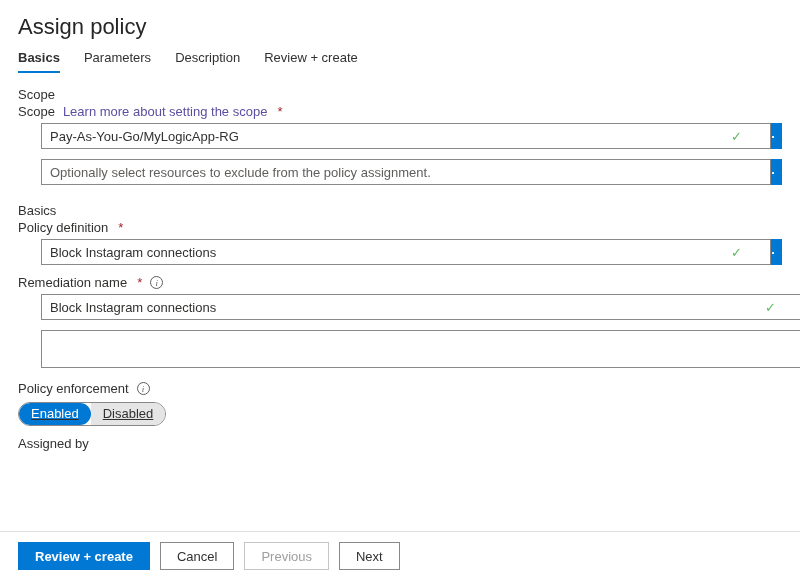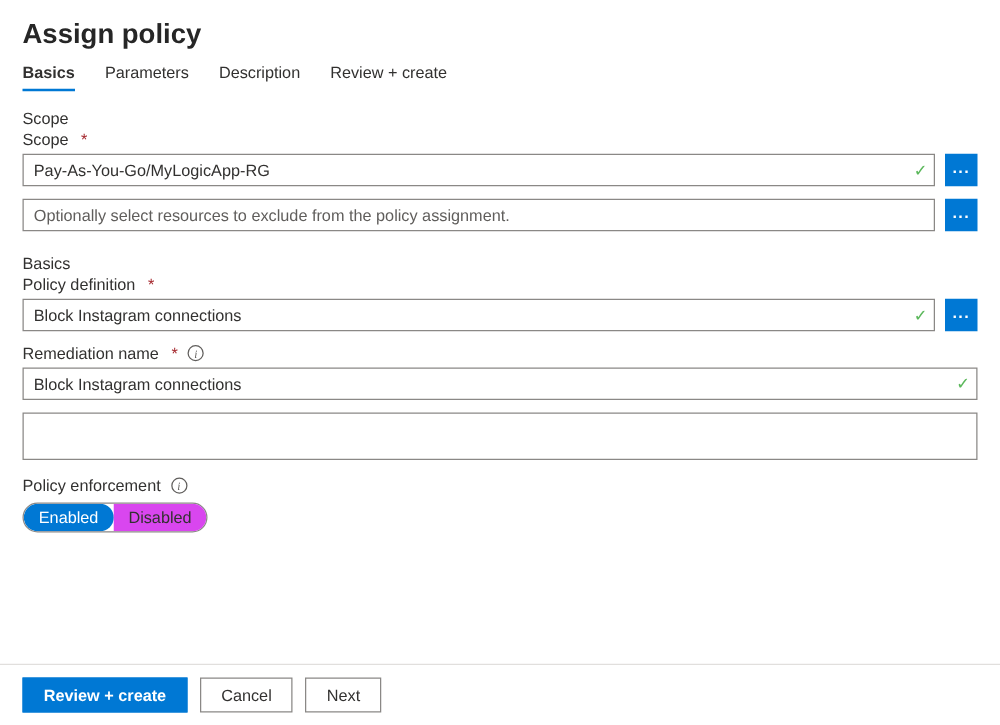--- a/index.html
+++ b/index.html
@@ -11,21 +11,21 @@
     background: #fff;
     width: 800px;
     height: 580px;
     overflow: hidden;
   }
   .page {
     padding: 10px 18px 0 18px;
   }
   h1 {
     font-size: 22px;
-    font-weight: 700;
+    font-weight: 400;
     margin: 4px 0 6px 0;
     color: #262626;
   }
   .tabs {
     display: flex;
     gap: 24px;
     border-bottom: 0;
     margin-bottom: 14px;
   }
   .tab {
@@ -71,20 +71,21 @@
   }
   .textbox input,
   .textbox textarea {
     width: 100%;
     height: 26px;
     border: 1px solid #8a8886;
     padding: 4px 26px 4px 8px;
     font: inherit;
     color: #323130;
     background: #fff;
+    margin-left: 23px;
   }
   .textbox textarea {
     height: 38px;
     resize: none;
     padding-right: 8px;
   }
   .textbox input::placeholder { color: #605e5c; }
   .check-icon {
     position: absolute;
     right: 6px;
@@ -121,26 +122,27 @@
     font-style: italic;
     font-family: Georgia, serif;
   }
   .toggle-group {
     display: inline-flex;
     border: 1px solid #8a8886;
     border-radius: 14px;
     overflow: hidden;
     height: 24px;
     margin: 2px 0 8px 0;
+    text-decoration: underline;
   }
   .toggle-opt {
     padding: 3px 12px;
     font-size: 13px;
     cursor: pointer;
-    background: #d946ef;
+    background: #e5e5e5;
     color: #323130;
   }
   .toggle-opt.active {
     background: #0078d4;
     color: #fff;
     border-radius: 12px;
   }
   .footer {
     position: absolute;
     left: 0; right: 0; bottom: 0;
@@ -182,20 +184,21 @@
     <div class="tab active">Basics</div>
     <div class="tab">Parameters</div>
     <div class="tab">Description</div>
     <div class="tab">Review + create</div>
   </div>
 
   
   <div class="section-title">Scope</div>
   <div class="label-row">
     <span>Scope</span>
+    <span class="link">Learn more about setting the scope</span>
     <span class="required">*</span>
   </div>
   <div class="input-line">
     <div class="textbox">
       <input type="text" value="Pay-As-You-Go/MyLogicApp-RG" style="">
       <span class="check-icon">✓</span>
     </div>
     <button class="ellipsis-btn">
         <span>...</span>
       </button>
@@ -249,19 +252,23 @@
 
   <div class="label-row">
     <span>Policy enforcement</span>
     <span class="info-icon">i</span>
   </div>
   <div class="toggle-group">
     <div class="toggle-opt active">Enabled</div>
     <div class="toggle-opt">Disabled</div>
   </div>
 
+  <div class="label-row">
+    <span>Assigned by</span>
+  </div>
 </div>
 
 <div class="footer">
   <button class="btn primary">Review + create</button>
   <button class="btn">Cancel</button>
+  <button class="btn disabled">Previous</button>
   <button class="btn">Next</button>
 </div>
 
 </body></html>

